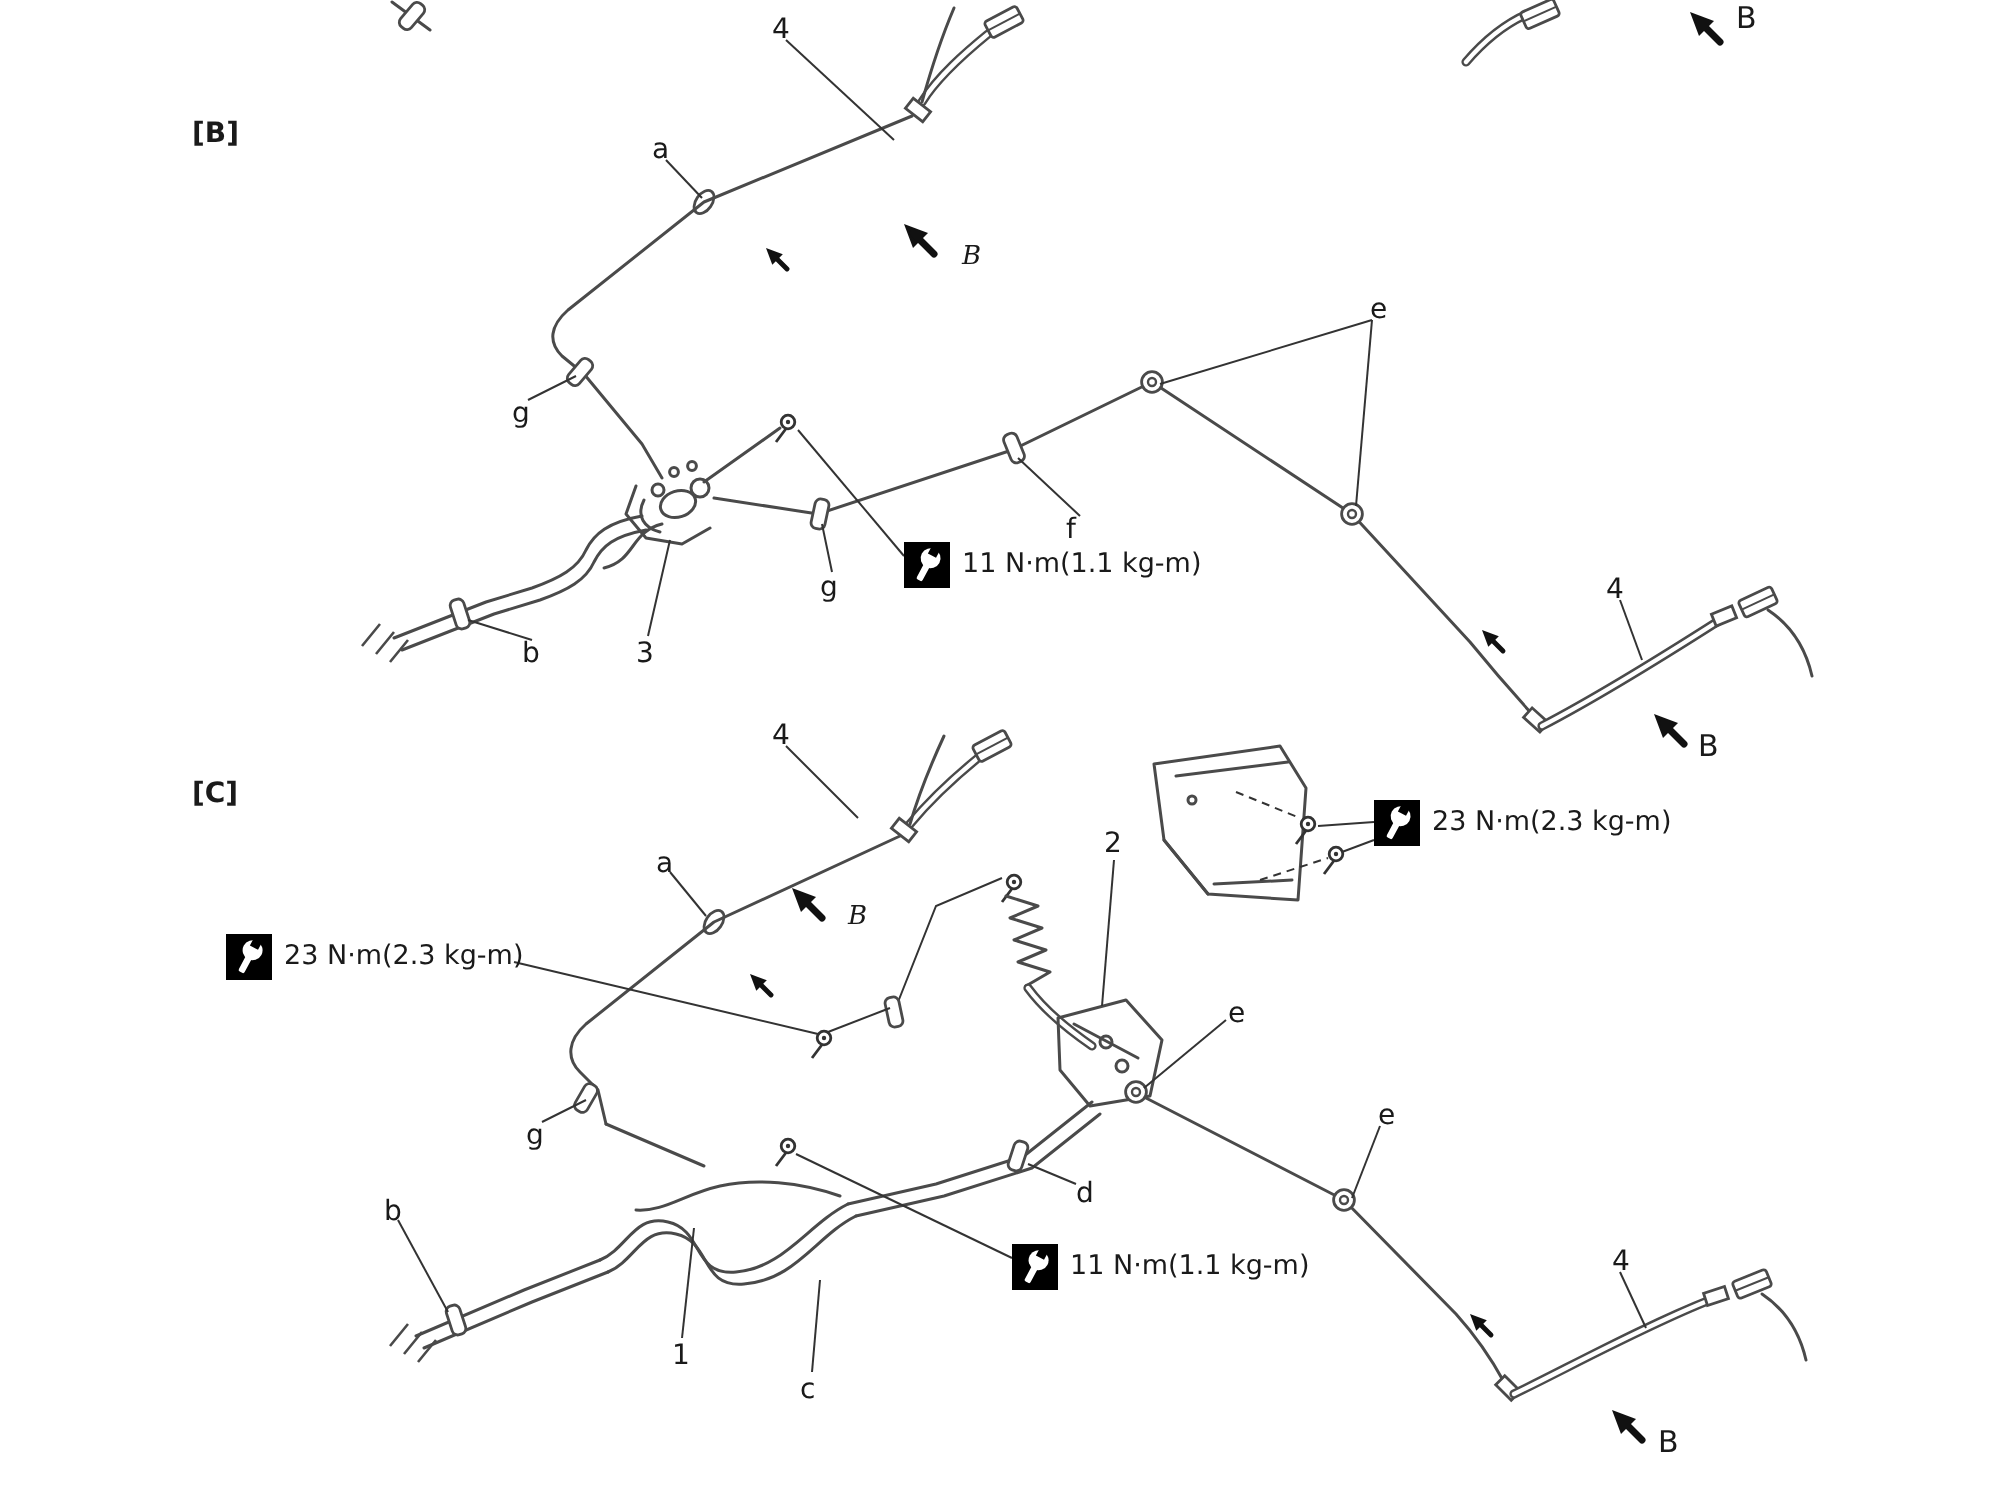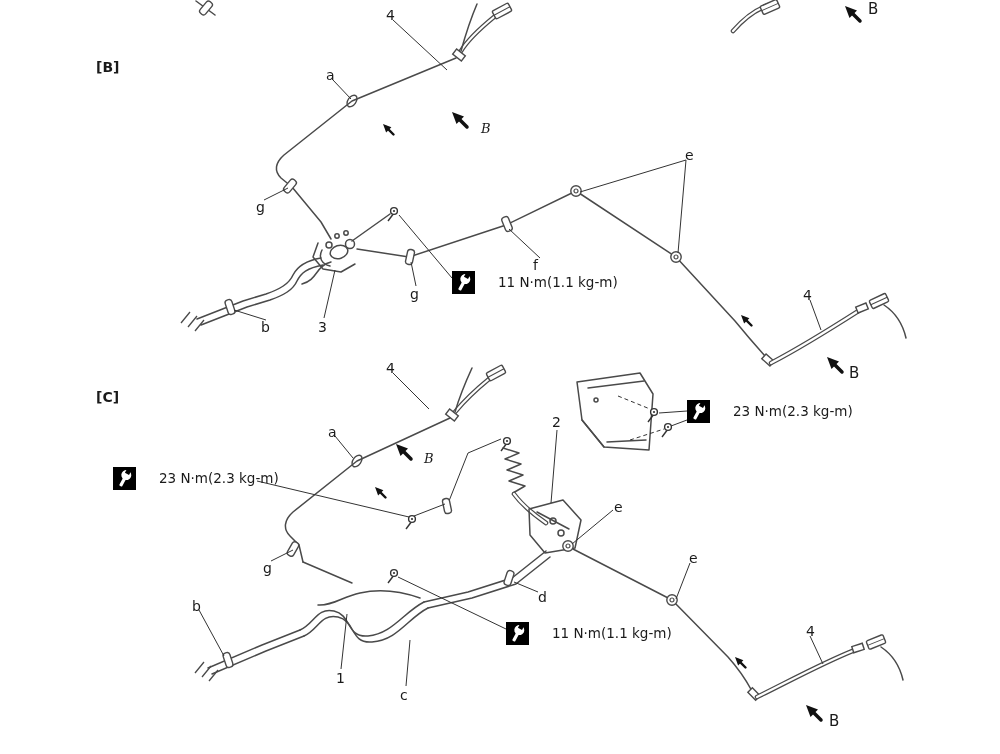--- a/index.html
+++ b/index.html
@@ -8,21 +8,21 @@
   svg.art{position:absolute;left:0;top:0;}
   .p{fill:none;stroke:#4a4a4a;stroke-width:1.5;stroke-linecap:round;stroke-linejoin:round;}
   .ph{fill:none;stroke:#4a4a4a;stroke-width:4.6;stroke-linecap:round;}
   .pw{fill:none;stroke:#fff;stroke-width:2.2;stroke-linecap:round;}
   .ld{fill:none;stroke:#333;stroke-width:1;}
   .ldash{stroke-dasharray:4 3;}
   .rng{fill:none;stroke:#4a4a4a;stroke-width:1.4;}
   .lbl{position:absolute;font-size:14px;line-height:1;white-space:nowrap;}
   .sec{position:absolute;font-size:14px;font-weight:bold;line-height:1;}
   .it{font-family:"DejaVu Serif","Liberation Serif",serif;font-style:italic;font-size:13px;}
-  .torque{position:absolute;display:flex;align-items:center;gap:23px;}
+  .torque{position:absolute;display:flex;align-items:center;gap:6px;}
   .ticon{width:23px;height:23px;display:block;}
   .ticon svg{display:block;width:100%;height:100%;}
   .ttext{font-size:13.5px;line-height:23px;white-space:nowrap;}
 </style>
 </head>
 <body>
 
 <div class="stage">
 
   <svg class="art" width="1000" height="754" viewBox="0 0 1000 754">

